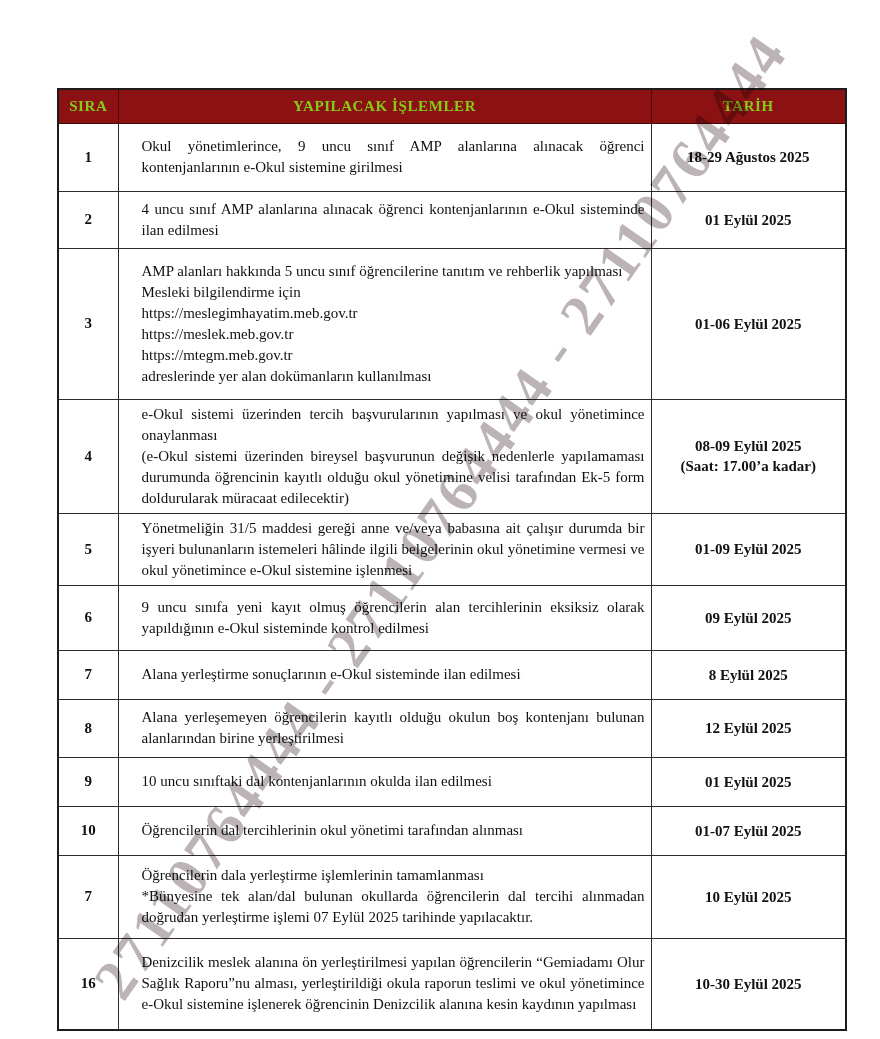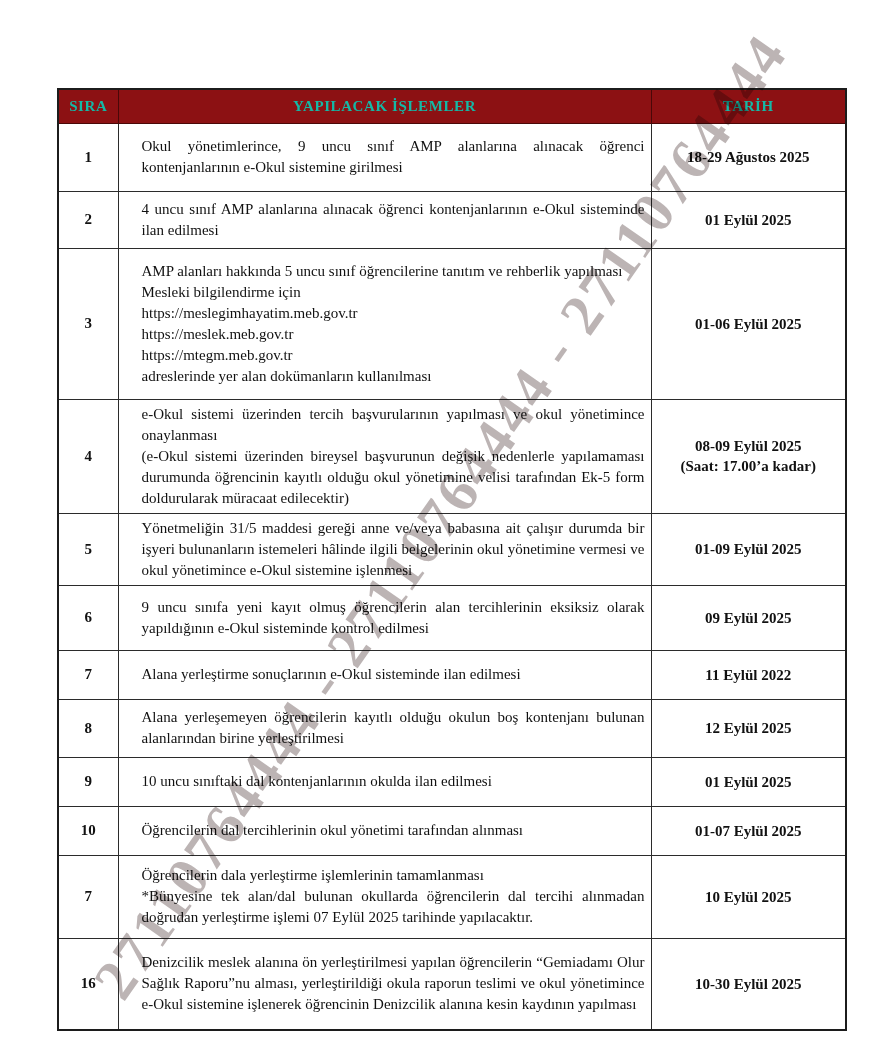--- a/index.html
+++ b/index.html
@@ -37,21 +37,21 @@
   table.schedule col.c-task { width: 533px; }
   table.schedule col.c-date { width: 195px; }
   table.schedule th, table.schedule td {
     border: 1.5px solid #2b2b2b;
     vertical-align: middle;
   }
   table.schedule { border: 2.5px solid #1c1c1c; }
   tr.head th {
     height: 34px;
     background: #8c1113;
-    color: #14b8a6;
+    color: #84cc16;
     font-size: 15px;
     font-weight: bold;
     letter-spacing: 0.6px;
     text-align: center;
     border-color: #4a0808;
   }
   td.no {
     text-align: center;
     font-weight: bold;
     font-size: 15px;
@@ -151,21 +151,21 @@
 
       <tr style="height:65px">
         <td class="no">6</td>
         <td class="task">9 uncu sınıfa yeni kayıt olmuş öğrencilerin alan tercihlerinin eksiksiz olarak yapıldığının e-Okul sisteminde kontrol edilmesi</td>
         <td class="date">09 Eylül 2025</td>
       </tr>
 
       <tr style="height:41px">
         <td class="no">7</td>
         <td class="task">Alana yerleştirme sonuçlarının e-Okul sisteminde ilan edilmesi</td>
-        <td class="date">11 Eylül 2022</td>
+        <td class="date">8 Eylül 2025</td>
       </tr>
 
       <tr style="height:58px">
         <td class="no">8</td>
         <td class="task">Alana yerleşemeyen öğrencilerin kayıtlı olduğu okulun boş kontenjanı bulunan alanlarından birine yerleştirilmesi</td>
         <td class="date">12 Eylül 2025</td>
       </tr>
 
       <tr style="height:44px">
         <td class="no">9</td>

